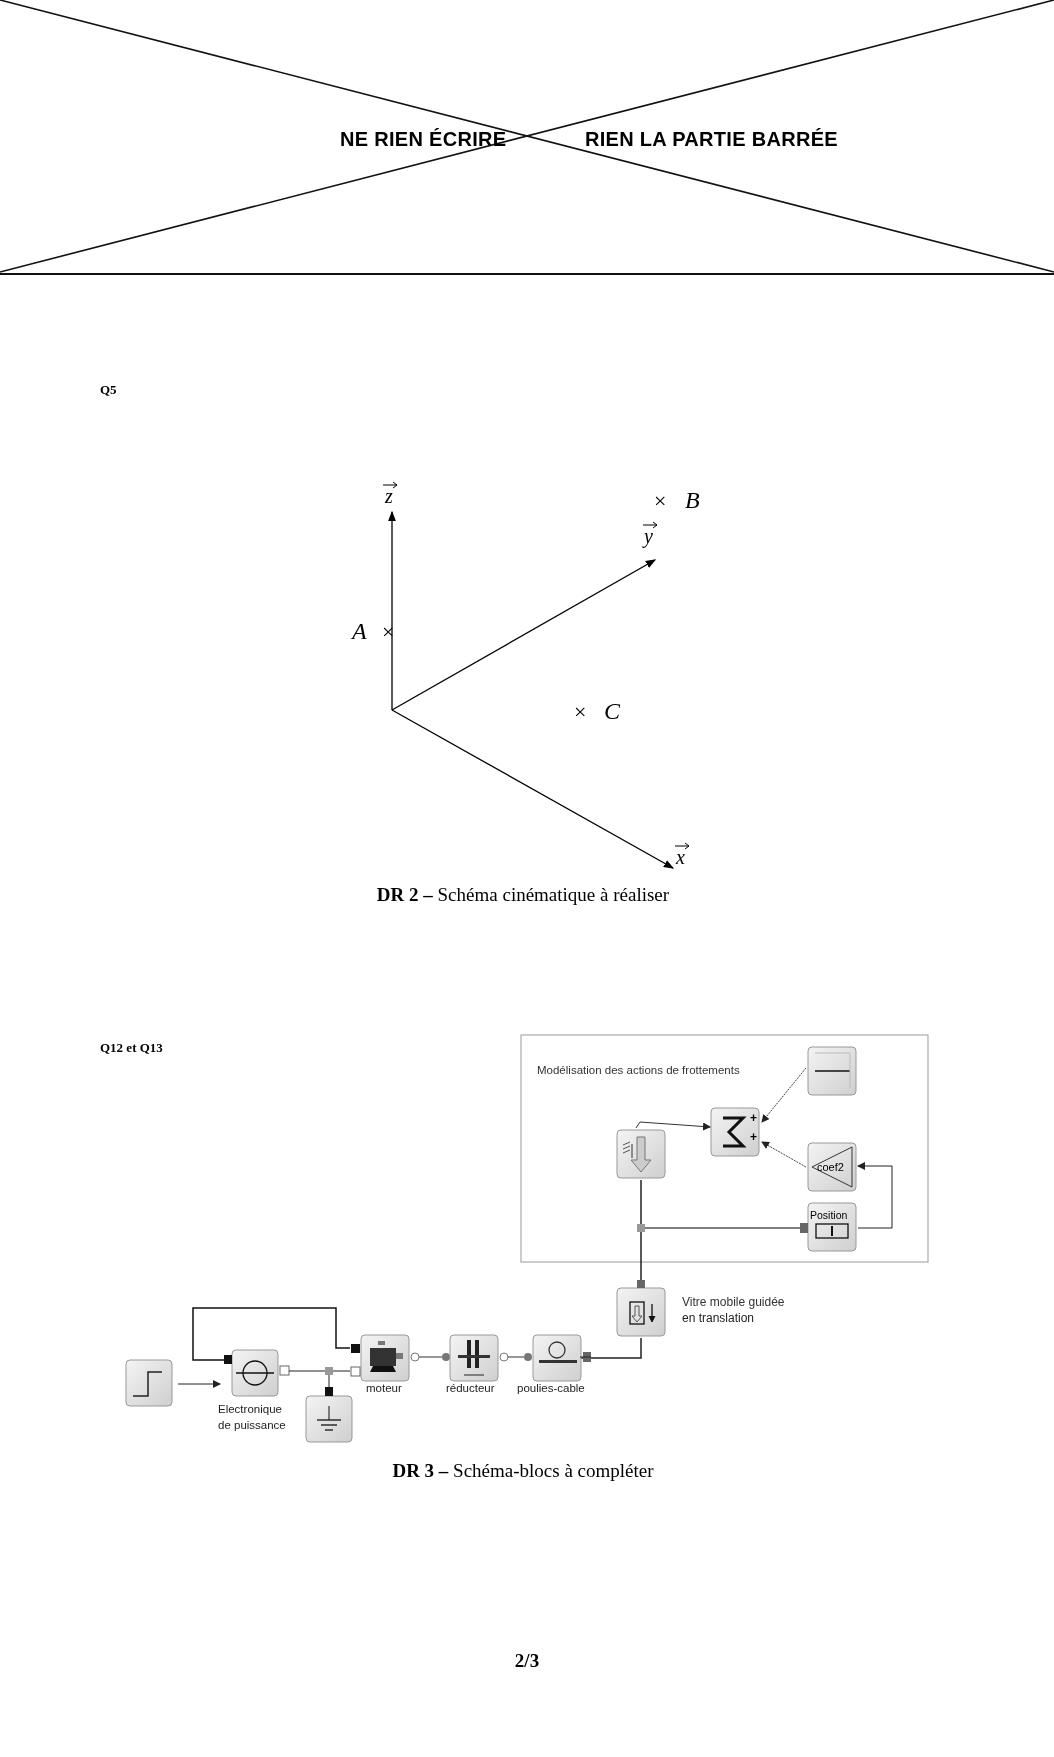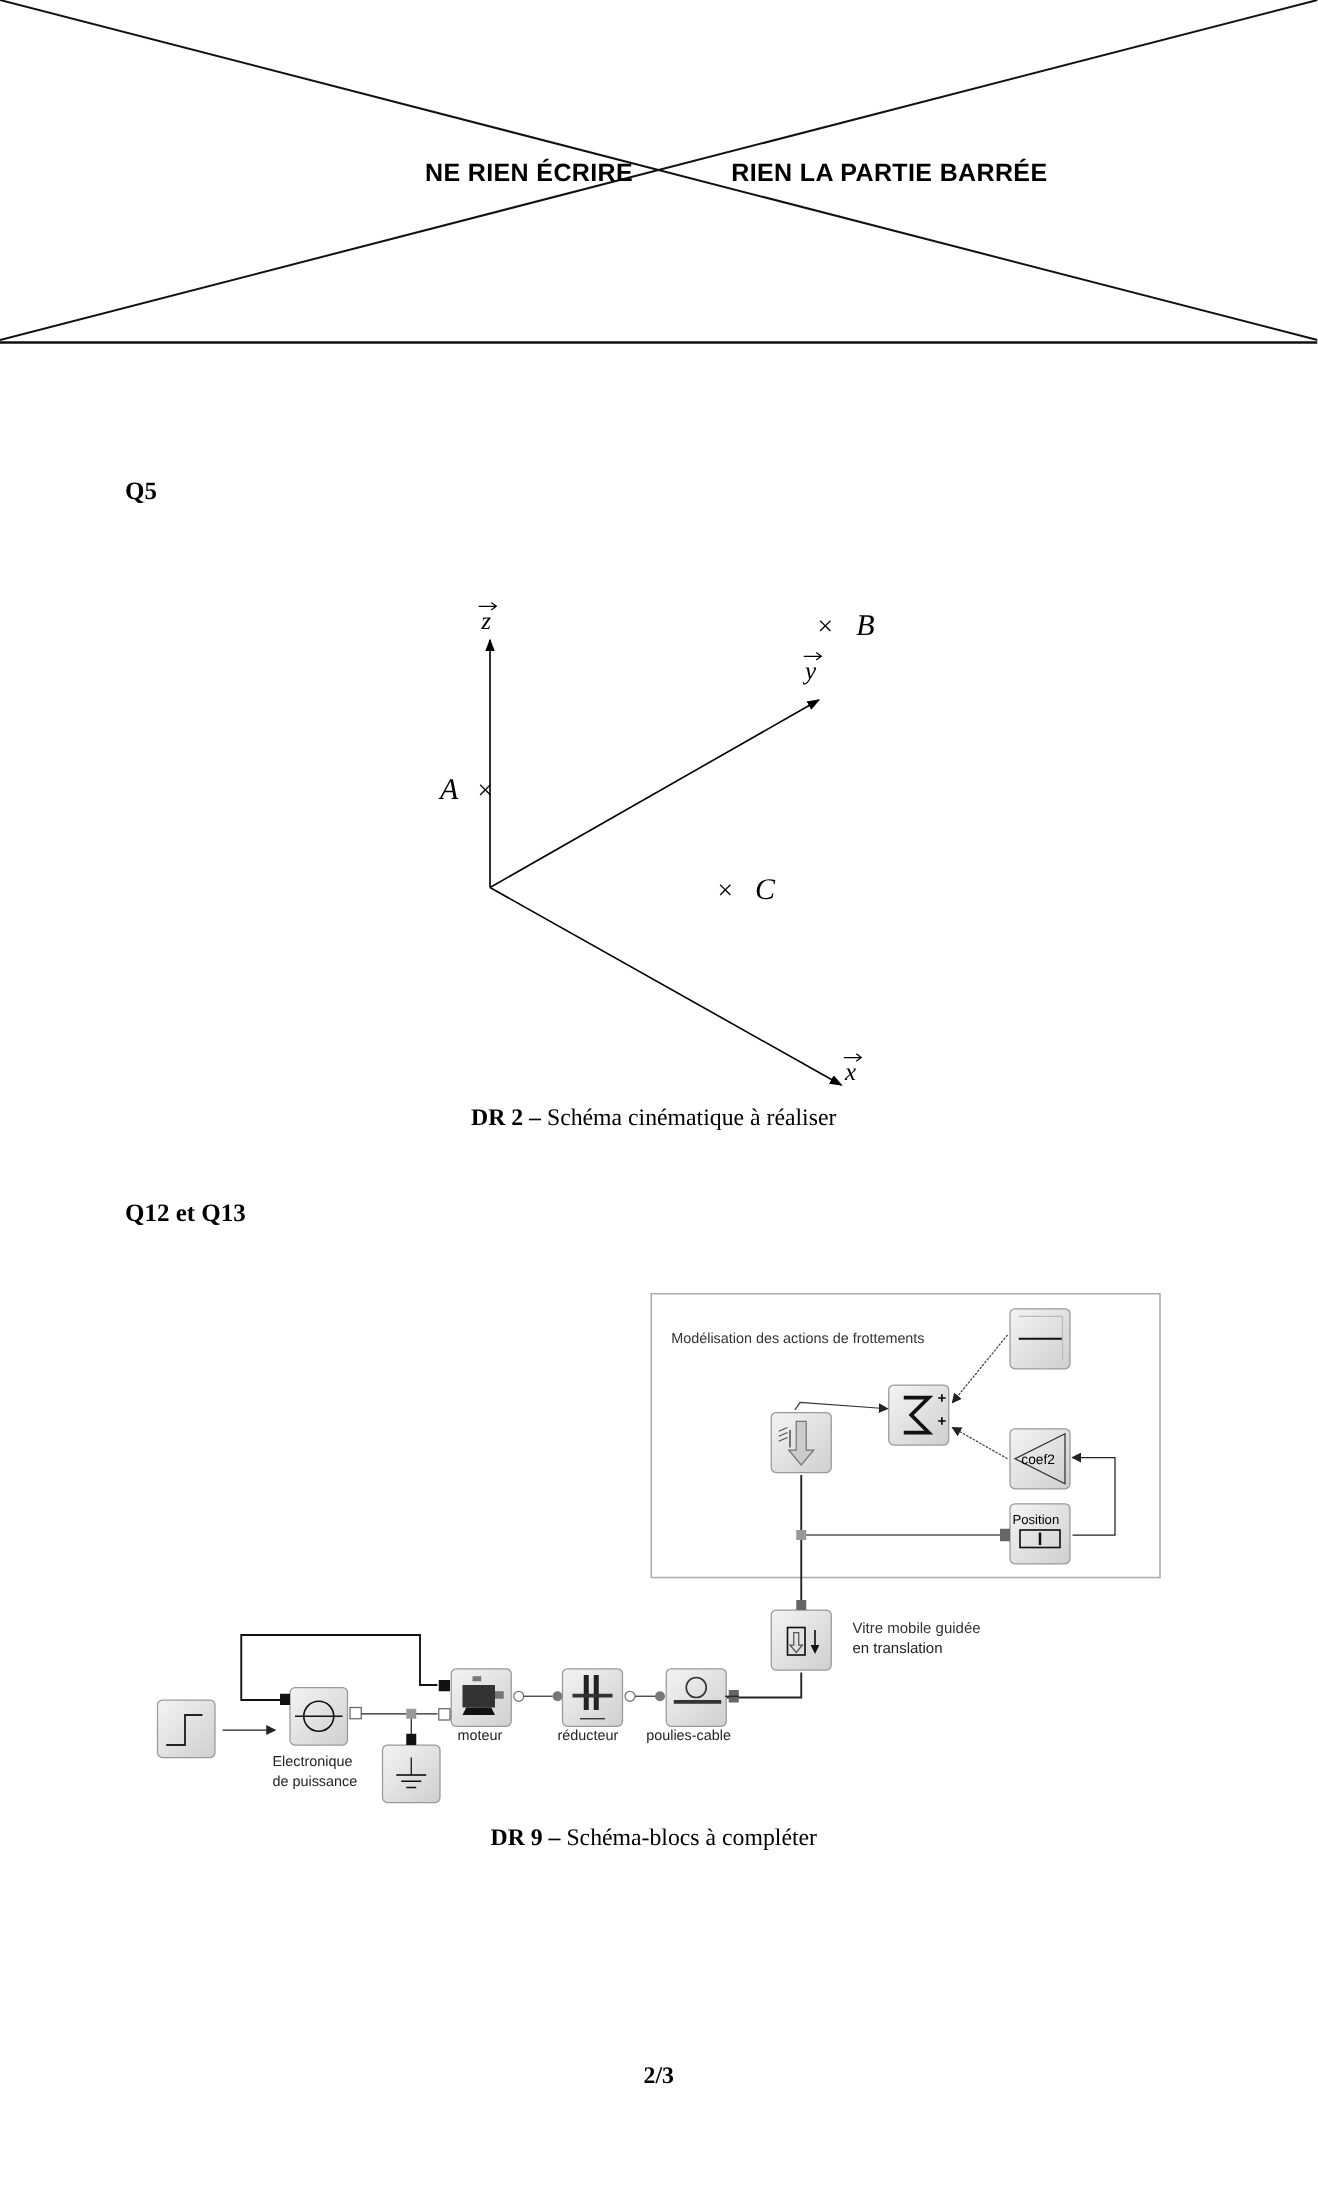--- a/index.html
+++ b/index.html
@@ -1,20 +1,20 @@
 <!DOCTYPE html>
 <html><head>
 <meta charset="utf-8">
 <style>
   html, body { margin:0; padding:0; background:#fff; }
   body { width:1054px; height:1757px; position:relative; overflow:hidden; font-family:"Liberation Serif", serif; color:#000; }
   .abs { position:absolute; }
   #barred { left:0; top:0; width:1054px; height:280px; }
   .barred-text { position:absolute; top:128px; font-family:"Liberation Sans", sans-serif; font-weight:bold; font-size:20px; letter-spacing:0.3px; }
-  .qlabel { position:absolute; left:100px; font-weight:bold; font-size:20px; }
+  .qlabel { position:absolute; left:100px; font-weight:bold; font-size:13px; }
   .caption { position:absolute; font-size:19px; width:1046px; text-align:center; left:0; }
   .caption b { font-weight:bold; }
   #kin { left:330px; top:470px; width:400px; height:400px; }
   #blocks { left:110px; top:1030px; width:830px; height:420px; }
   .sans { font-family:"Liberation Sans", sans-serif; }
   .pageno { position:absolute; left:0; width:1054px; text-align:center; top:1650px; font-weight:bold; font-size:19px; }
 </style>
 </head>
 <body>
 
@@ -50,21 +50,21 @@
   <text x="324" y="38" font-family="Liberation Serif, serif" font-size="22">×</text>
   <text x="355" y="38" font-family="Liberation Serif, serif" font-style="italic" font-size="24">B</text>
   <text x="22" y="169" font-family="Liberation Serif, serif" font-style="italic" font-size="24">A</text>
   <text x="52" y="169" font-family="Liberation Serif, serif" font-size="22">×</text>
   <text x="244" y="249" font-family="Liberation Serif, serif" font-size="22">×</text>
   <text x="274" y="249" font-family="Liberation Serif, serif" font-style="italic" font-size="24">C</text>
 </svg>
 
 <div class="caption" style="top:884px"><b>DR 2 –</b><span> Schéma cinématique à réaliser</span></div>
 
-<div class="qlabel" style="top:960px">Q12 et Q13</div>
+<div class="qlabel" style="top:1040px">Q12 et Q13</div>
 
 <svg id="blocks" class="abs" viewBox="0 0 830 420">
   <defs>
     <linearGradient id="gb" x1="0" y1="0" x2="1" y2="1">
       <stop offset="0" stop-color="#f4f4f4"></stop>
         <stop offset="1" stop-color="#cfcfcf"></stop>
     </linearGradient>
     <marker id="tri" markerWidth="8" markerHeight="8" refX="7" refY="4" orient="auto">
       <path d="M0,0 L8,4 L0,8 z" fill="#222"></path>
     </marker>
@@ -187,15 +187,15 @@
   <g>
     <rect x="423" y="305" width="48" height="46" rx="4" fill="url(#gb)" stroke="#999"></rect>
     <circle cx="447" cy="320" r="8" fill="none" stroke="#333" stroke-width="1.3"></circle>
     <rect x="429" y="330" width="38" height="3" fill="#333"></rect>
   </g>
   <text x="407" y="362" font-family="Liberation Sans, sans-serif" font-size="11.5" fill="#222">poulies-cable</text>
   <rect x="473" y="322" width="8" height="10" fill="#666"></rect>
   <line x1="481" y1="327" x2="470" y2="327" stroke="#222"></line>
 </svg>
 
-<div class="caption" style="top:1460px"><b>DR 9 –</b><span> Schéma-blocs à compléter</span></div>
+<div class="caption" style="top:1460px"><b>DR 3 –</b><span> Schéma-blocs à compléter</span></div>
 
 <div class="pageno">2/3</div>
 
 </body></html>

